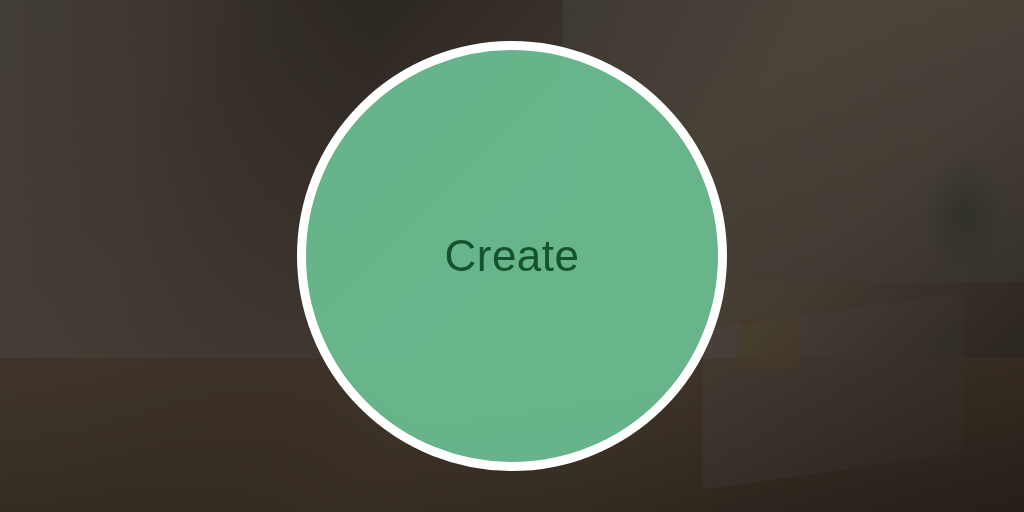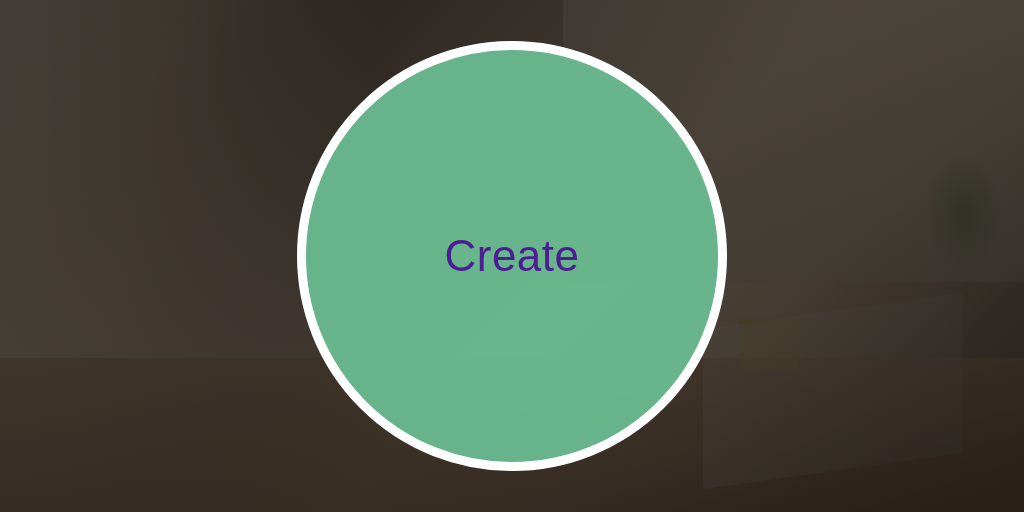--- a/index.html
+++ b/index.html
@@ -90,21 +90,21 @@
       height: 430px;
       border-radius: 50%;
       background: rgba(107, 191, 148, 0.92);
       border: 9px solid #ffffff;
       display: flex;
       align-items: center;
       justify-content: center;
       text-align: center;
     }
     .badge-text {
-      color: #4c1d95;
+      color: #14532d;
       font-size: 44px;
       font-weight: 500;
       line-height: 1.35;
       padding: 20px;
       letter-spacing: 0.5px;
     }
     .badge-text span {
       display: block;
     }
   </style>

